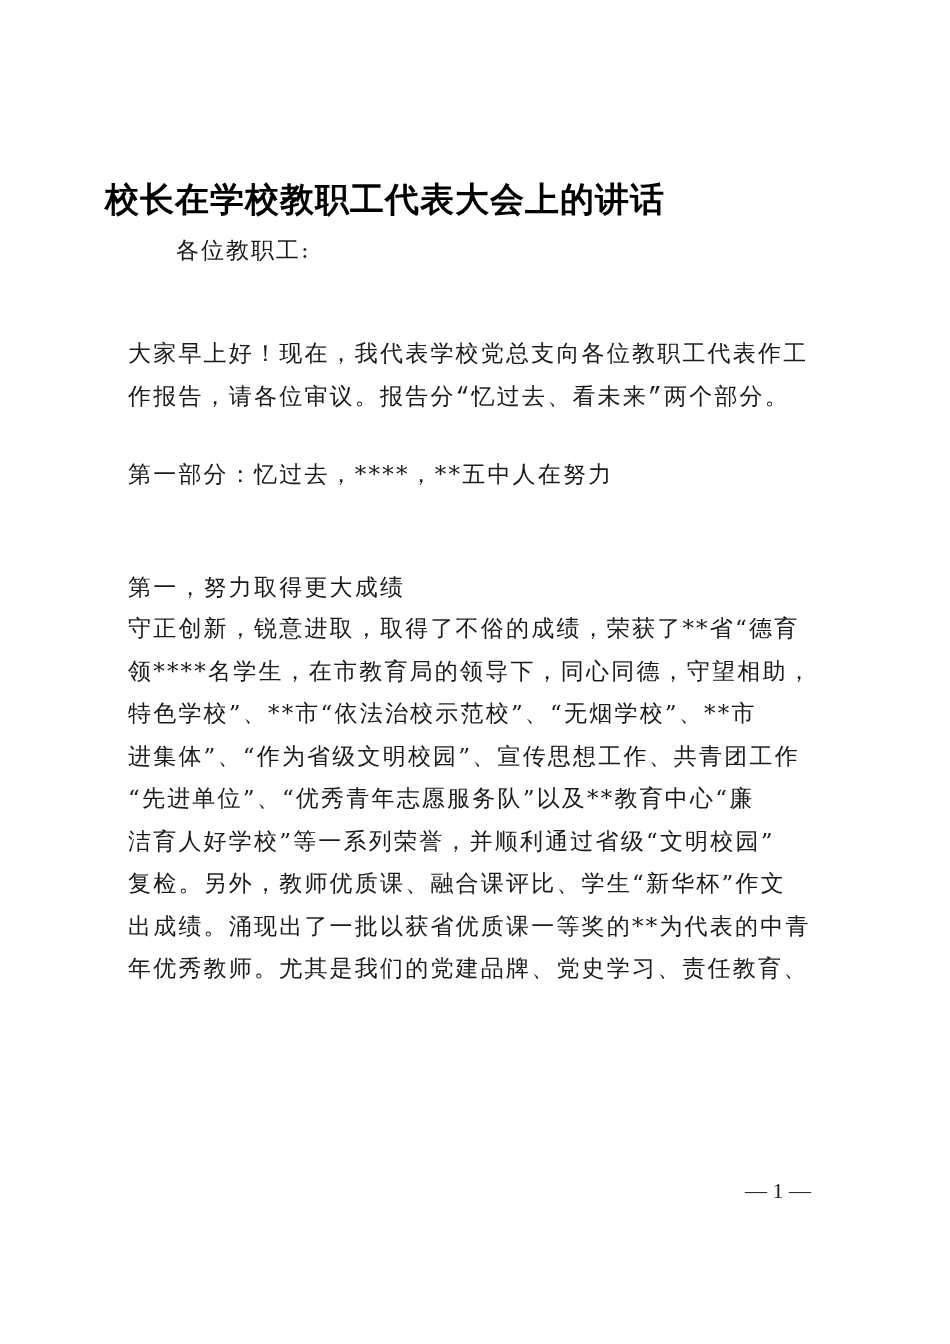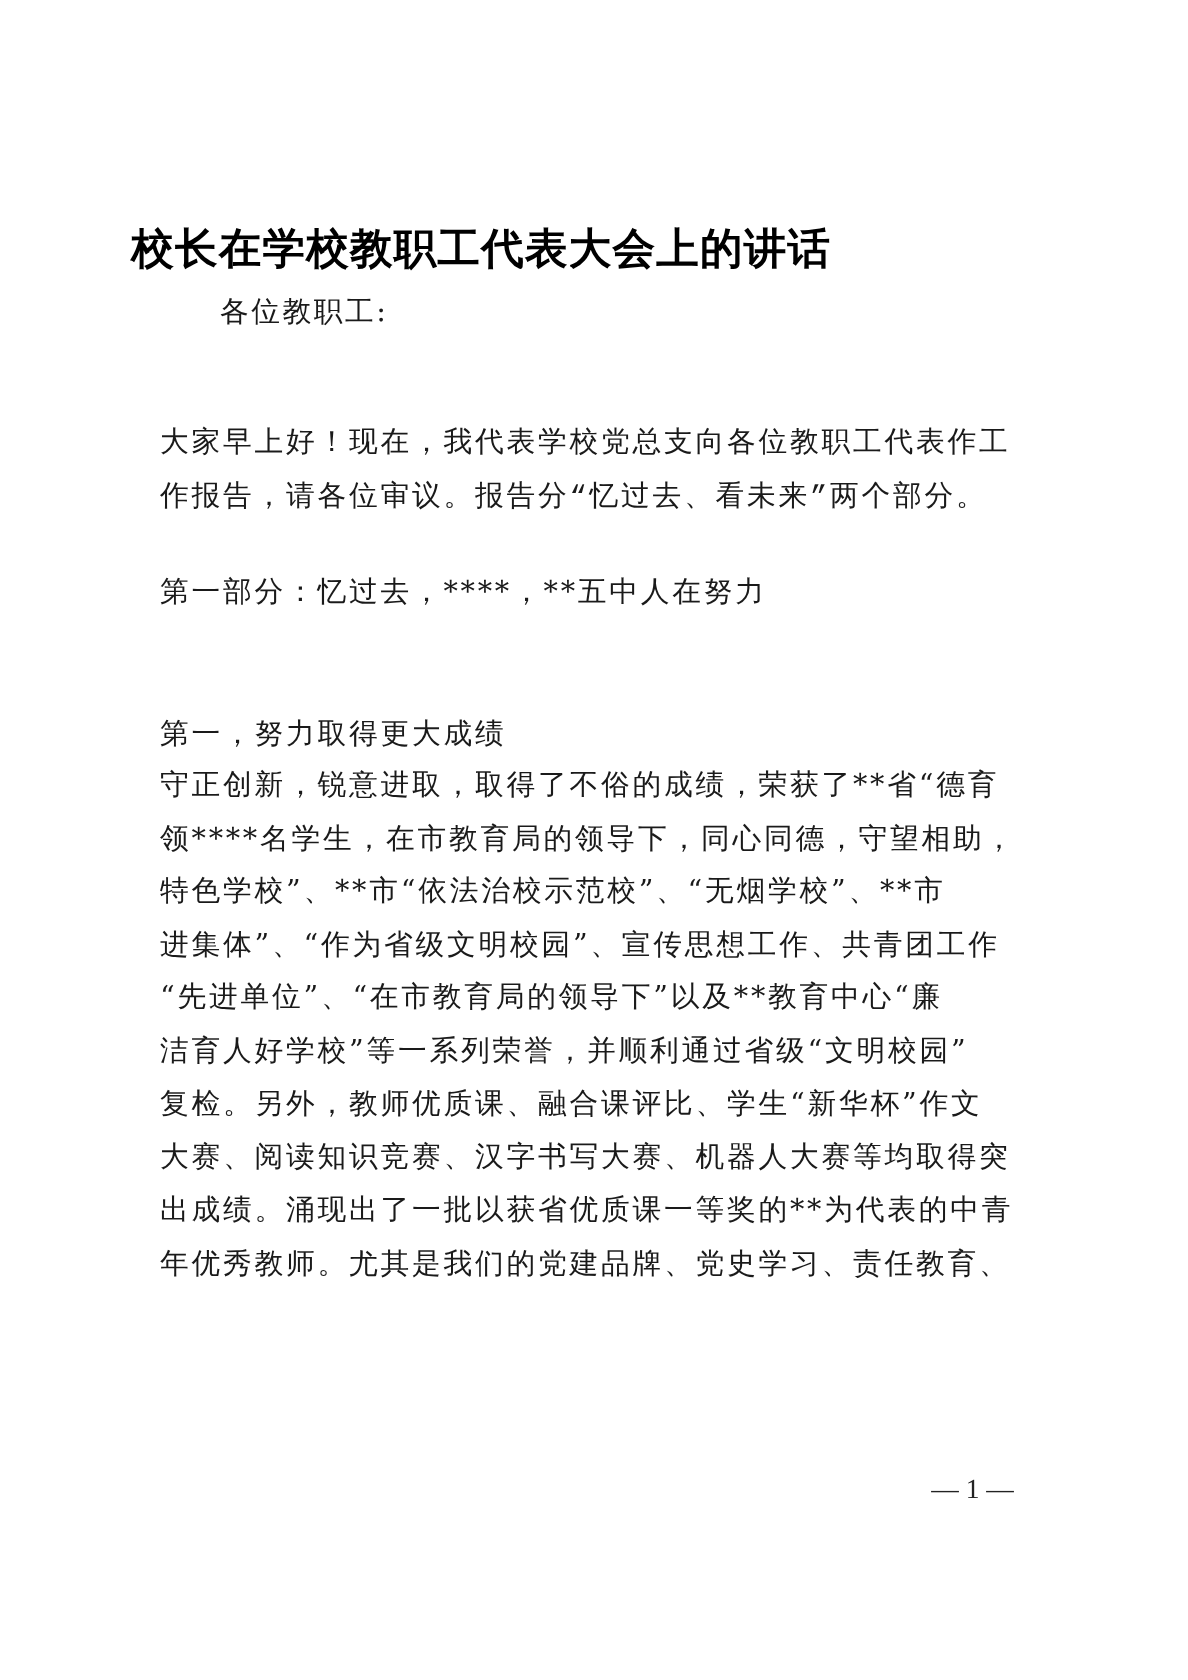--- a/index.html
+++ b/index.html
@@ -31,22 +31,21 @@
 
   <div class="para" style="top:530px;margin-top:36px;">
     <span class="line"> 第一，努力取得更大成绩</span>
   </div>
 
   <div class="para" style="top:607px;">
     <span class="line">守正创新，锐意进取，取得了不俗的成绩，荣获了**省“德育</span>
     <span class="line">领****名学生，在市教育局的领导下，同心同德，守望相助，</span>
     <span class="line">特色学校”、**市“依法治校示范校”、“无烟学校”、**市</span>
     <span class="line">进集体”、“作为省级文明校园”、宣传思想工作、共青团工作</span>
-    <span class="line">“先进单位”、“在市教育局的领导下”以及**教育中心“廉</span>
+    <span class="line">“先进单位”、“优秀青年志愿服务队”以及**教育中心“廉</span>
     <span class="line">洁育人好学校”等一系列荣誉，并顺利通过省级“文明校园”</span>
     <span class="line">复检。另外，教师优质课、融合课评比、学生“新华杯”作文</span>
-    <span class="line">大赛、阅读知识竞赛、汉字书写大赛、机器人大赛等均取得突</span>
     <span class="line">出成绩。涌现出了一批以获省优质课一等奖的**为代表的中青</span>
     <span class="line">年优秀教师。尤其是我们的党建品牌、党史学习、责任教育、</span>
   </div>
 
   <div class="pagenum">— 1 —</div>
 </div>
 
 </body></html>

